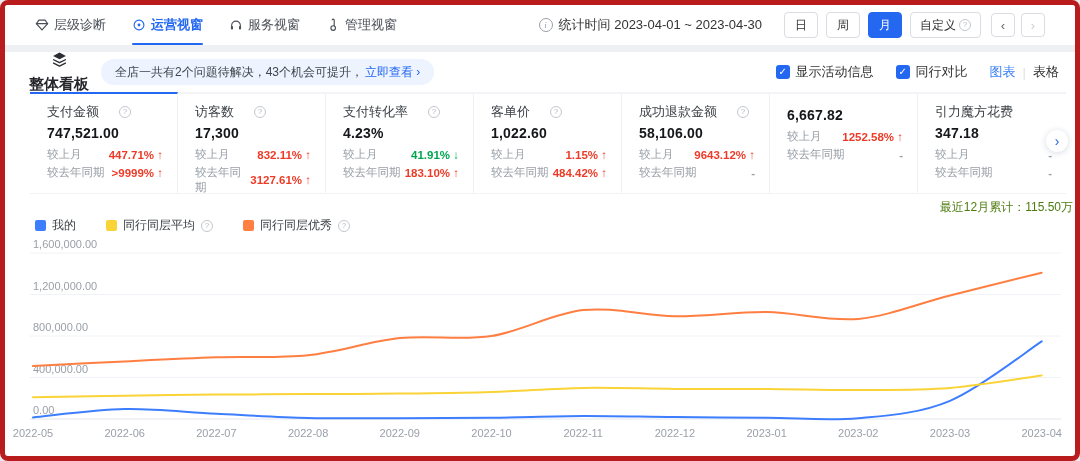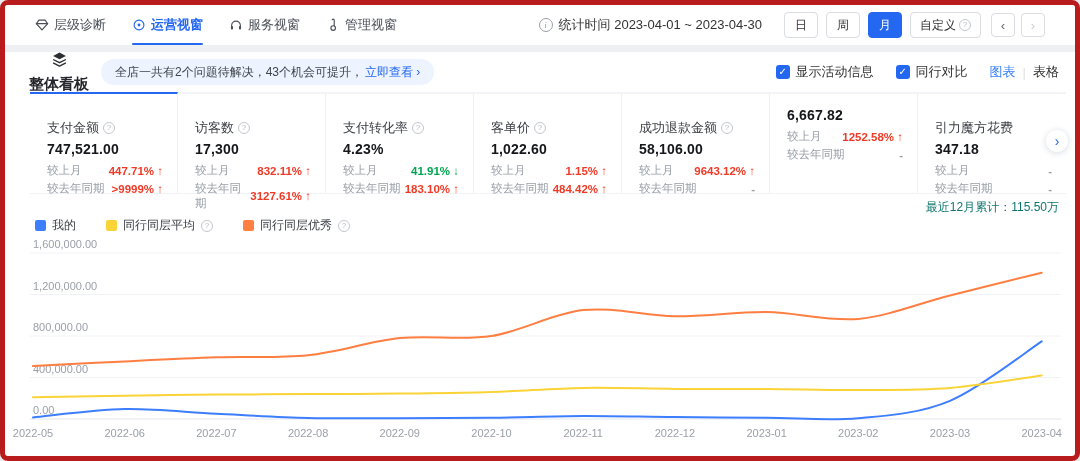--- a/index.html
+++ b/index.html
@@ -39,32 +39,32 @@
   .vs-on { color:#3b82f6; cursor:pointer; }
   .vs-sep { color:#dcdfe3; }
   .vs-off { color:#333; cursor:pointer; }
 
   
   .cards-wrap { position:relative; }
   .cards { display:flex; margin-left:25px; width:1036px; border-bottom:1px solid #f0f2f5; }
   .card { width:148px; flex:none; padding:9px 14px 10px 17px; border-top:2px solid #f2f4f7; border-right:1px solid #f0f1f5; height:101px; cursor:pointer; }
   .card:last-child { border-right:none; }
   .card.selected { border-top-color:#2468f2; }
-  .card .title { display:flex; align-items:center; gap:4px; font-size:13px; color:#3c4046; white-space:nowrap;margin-top:16px; }
+  .card .title { display:flex; align-items:center; gap:20px; font-size:13px; color:#3c4046; white-space:nowrap; }
   .card .val { font-size:14px; font-weight:bold; color:#15171a; margin-top:4px; letter-spacing:.2px; }
   .card .row { display:flex; justify-content:space-between; align-items:center; font-size:11.5px; margin-top:6px; }
   .card .row:last-child { margin-top:3px; }
   .card .row .lbl { color:#9aa0a8; }
   .card .row .chg { font-weight:bold; white-space:nowrap; }
   .chg.up { color:#ee3b28; } .chg.down { color:#00a64f; } .chg.none { color:#9aa0a8; font-weight:normal; }
   .next-btn { position:absolute; right:7px; top:38px; width:22px; height:22px; border-radius:50%; background:#fff; box-shadow:0 1px 6px rgba(30,50,90,.18); color:#2468f2; font-size:14px; display:flex; align-items:center; justify-content:center; cursor:pointer; }
 
   
   .meta-row { position:relative; height:42px; }
-  .summary { position:absolute; right:16px; top:5px; font-size:12px; color:#0f766e; }
+  .summary { position:absolute; right:2px; top:5px; font-size:12px; color:#4d7c0f; }
   .legend { position:absolute; left:30px; top:23px; display:flex; gap:30px; }
   .lg-item { display:flex; align-items:center; gap:6px; font-size:12px; color:#3c4046; cursor:pointer; }
   .lg-sq { width:11px; height:11px; border-radius:2px; flex:none; }
 
   
   .chart-wrap { position:relative; height:226px; }
   #chart-svg text { font-family:"Liberation Sans","DejaVu Sans",sans-serif; }
 </style>
 </head>
 <body>

